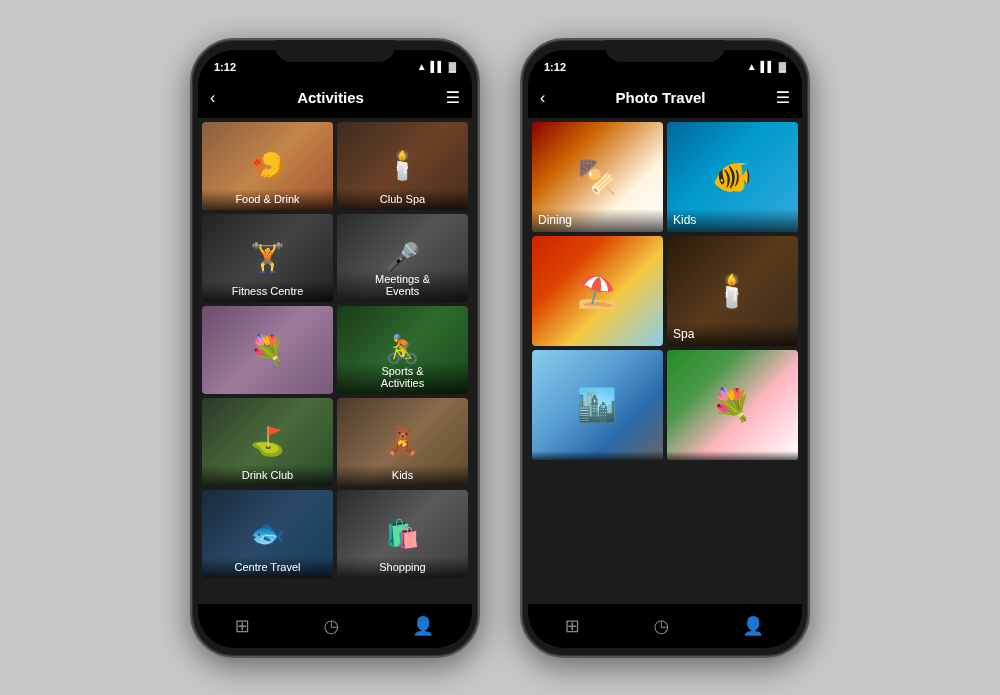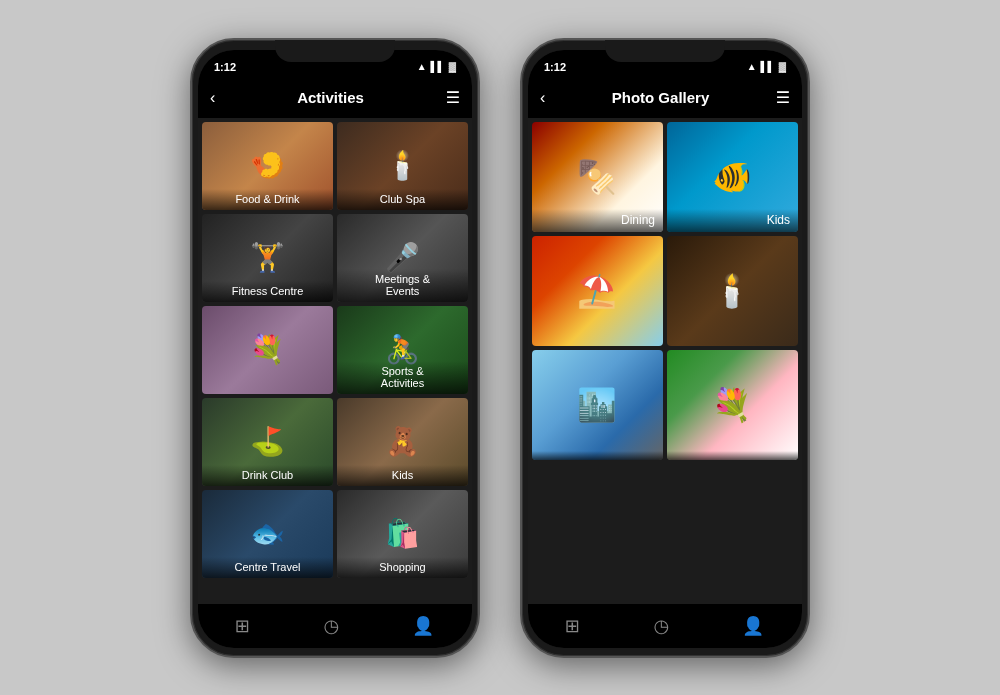--- a/index.html
+++ b/index.html
@@ -167,21 +167,20 @@
     .gallery-label {
       position: absolute;
       bottom: 0;
       left: 0;
       right: 0;
       padding: 4px 6px 5px;
       background: linear-gradient(transparent, rgba(0,0,0,0.65));
       color: #fff;
       font-size: 12px;
       font-weight: 500;
-      text-align: right;
       padding-right: 8px;
     }
 
     
     .bottom-nav {
       background: #000;
       height: 44px;
       display: flex;
       align-items: center;
       justify-content: space-around;
@@ -303,21 +302,21 @@
       <span class="status-time">1:12</span>
       <div class="status-icons">
         <span>▲</span>
         <span>▌▌</span>
         <span>▓</span>
       </div>
     </div>
 
     <div class="app-header">
       <span class="header-btn">‹</span>
-      <span class="header-title">Photo Gallery</span>
+      <span class="header-title">Photo Travel</span>
       <span class="header-btn">☰</span>
     </div>
 
     <div class="screen-content">
       <div class="gallery-grid">
 
         <div class="gallery-tile dining-photo">
           <div class="gallery-bg">🍢</div>
           <div class="gallery-label">Dining</div>
         </div>
@@ -326,20 +325,21 @@
           <div class="gallery-bg">🐠</div>
           <div class="gallery-label">Kids</div>
         </div>
 
         <div class="gallery-tile pool-photo">
           <div class="gallery-bg">⛱️</div>
         </div>
 
         <div class="gallery-tile spa-photo">
           <div class="gallery-bg">🕯️</div>
+          <div class="gallery-label">Spa</div>
         </div>
 
         <div class="gallery-tile city-photo">
           <div class="gallery-bg">🏙️</div>
           <div class="gallery-label"></div>
         </div>
 
         <div class="gallery-tile flowers-photo">
           <div class="gallery-bg">💐</div>
           <div class="gallery-label"></div>

